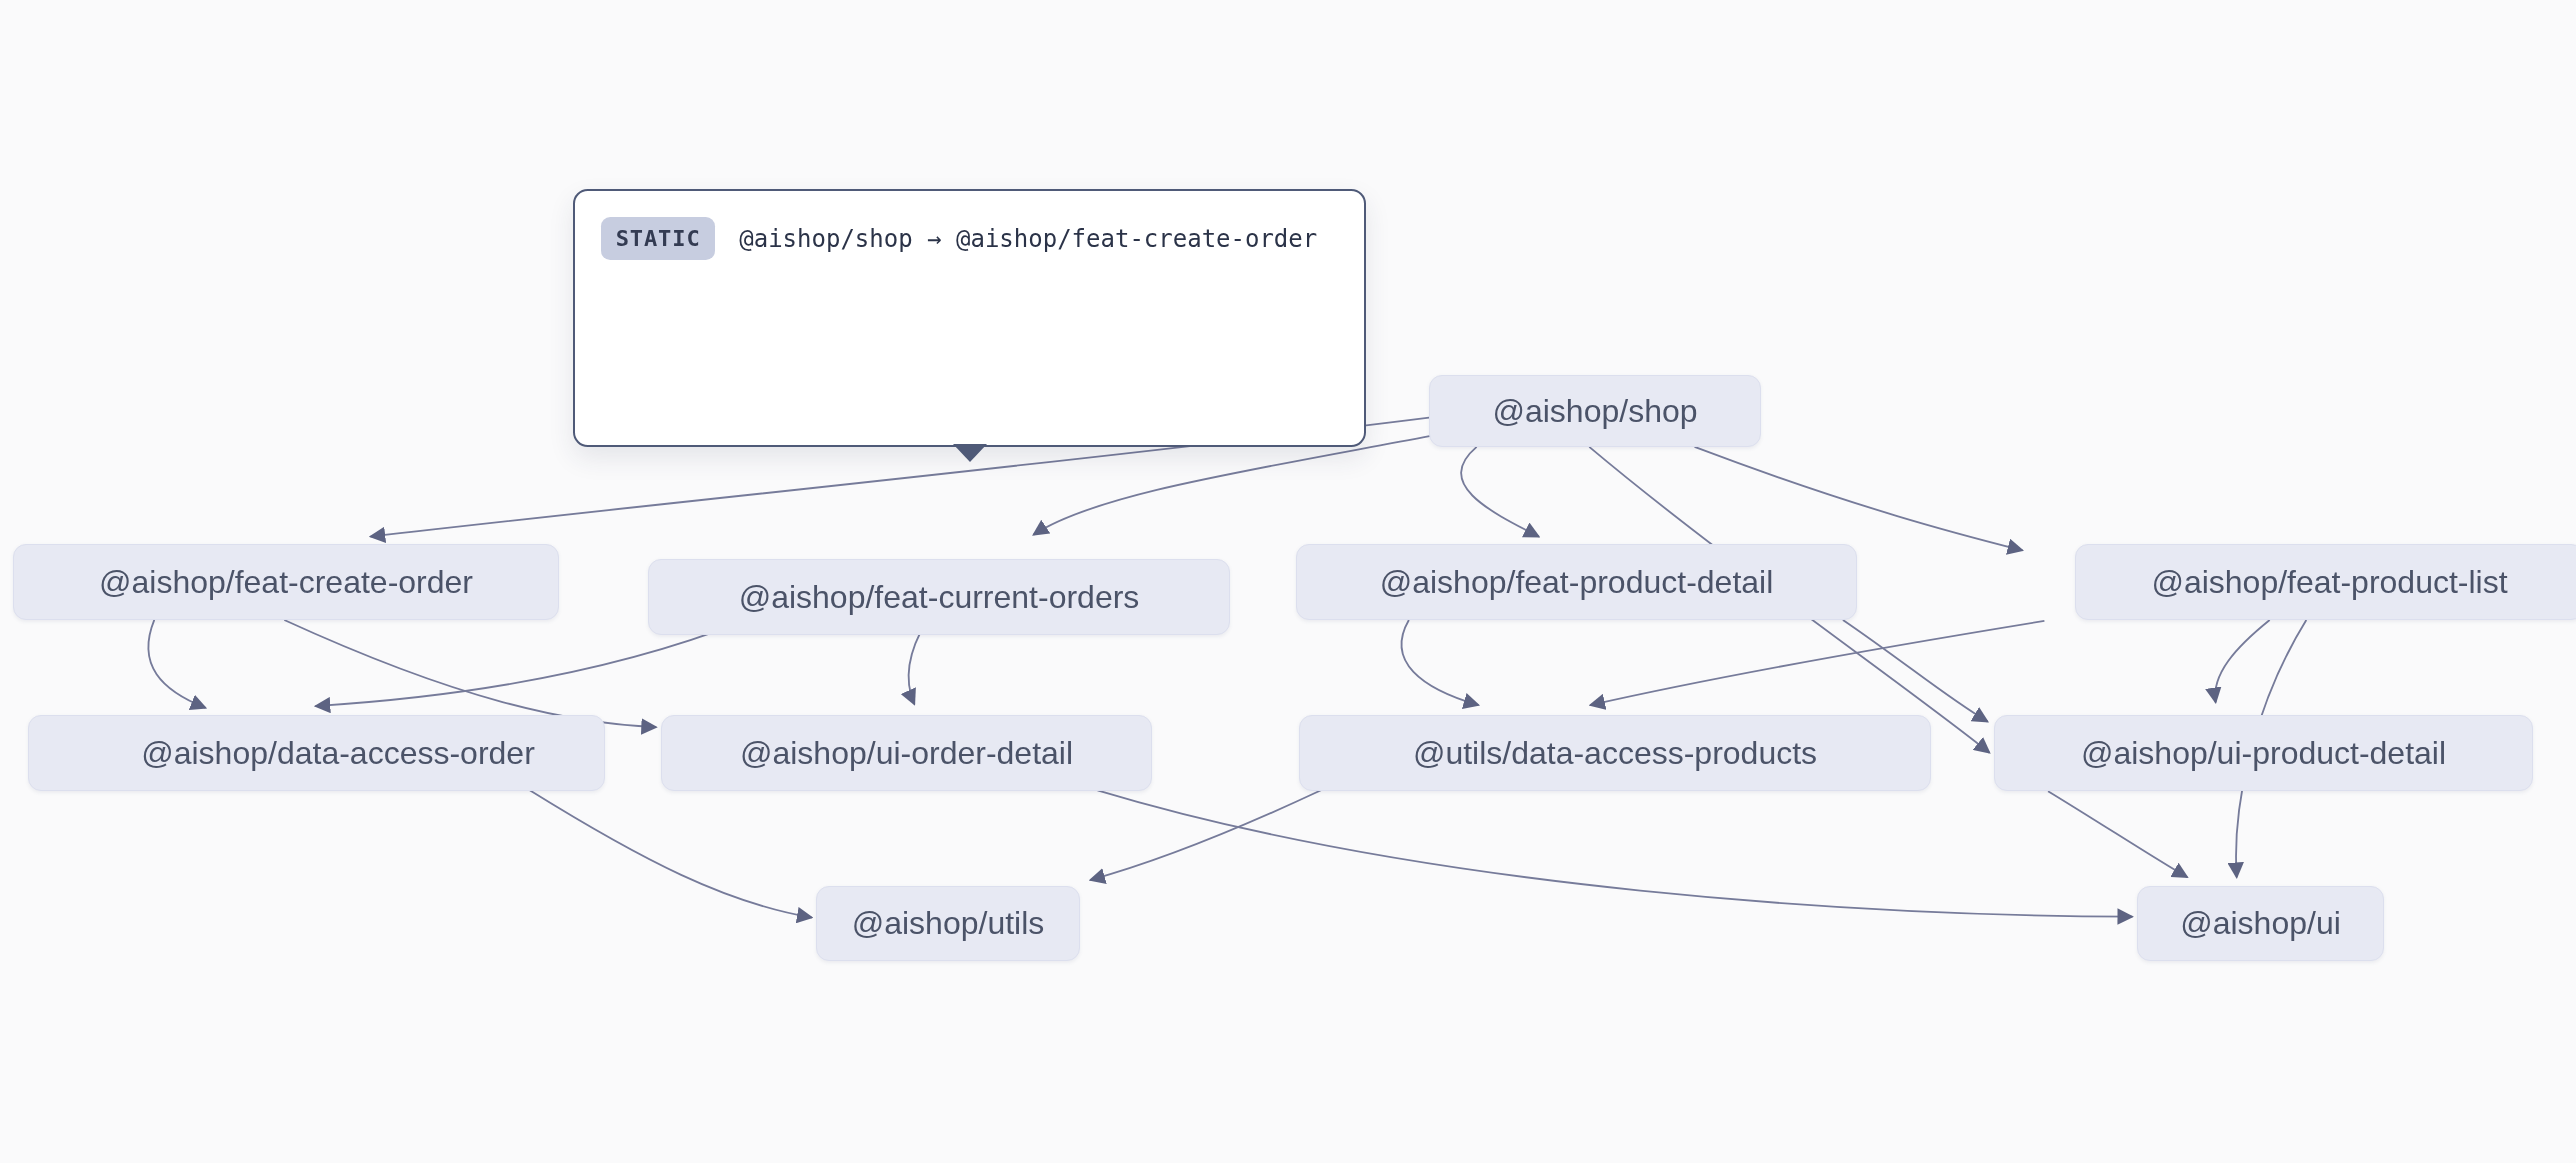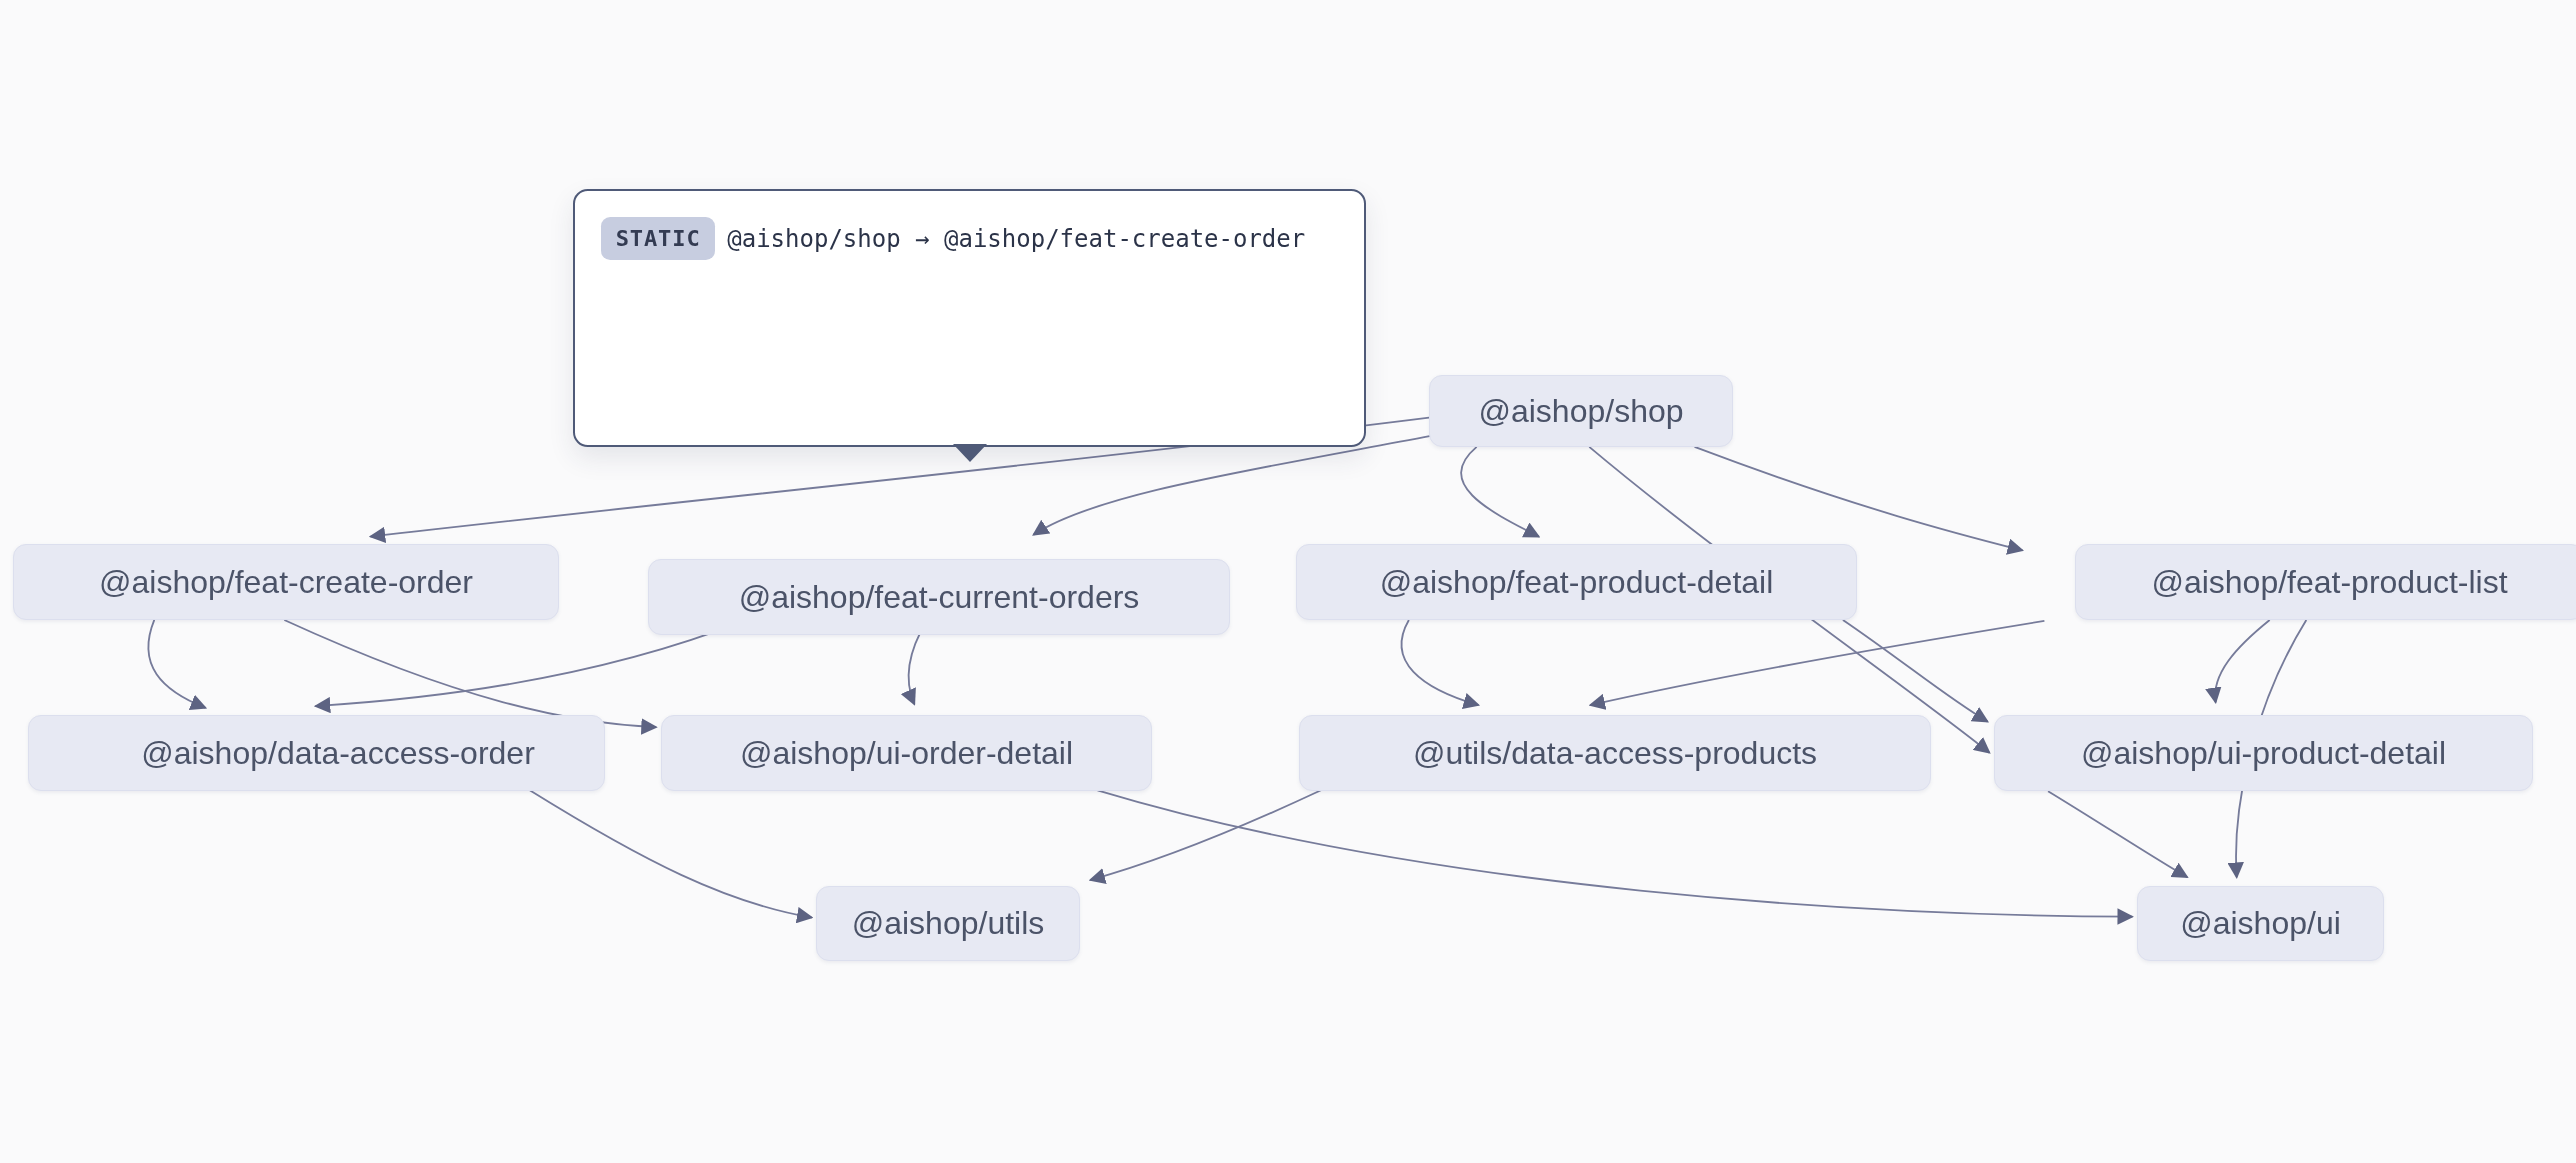--- a/index.html
+++ b/index.html
@@ -46,21 +46,21 @@
     position: absolute;
     z-index: 3;
     width: 0; height: 0;
     border-left: 17.4px solid transparent;
     border-right: 17.4px solid transparent;
     border-top: 18.3px solid var(--tooltip-border, #4f5a78);
   }
   .tooltip-header {
     display: flex;
     align-items: center;
-    gap: 12px;
+    gap: 24px;
   }
   .type-badge {
     background: var(--badge-bg, #c7cde0);
     color: var(--badge-text, #333b52);
     font-family: "DejaVu Sans Mono", monospace;
     font-weight: bold;
     font-size: 22px;
     letter-spacing: 0.9px;
     padding: 9.2px 14.7px;
     border-radius: 9.2px;
@@ -122,21 +122,21 @@
         <path d="M 2478 677 C 2442 706, 2414 736, 2419 767" fill="none" stroke="#767b9a" stroke-width="2" marker-end="url(#arrowhead)"></path>
         <path d="M 2518 677 C 2468 758, 2436 868, 2442 958" fill="none" stroke="#767b9a" stroke-width="2" marker-end="url(#arrowhead)"></path>
         <path d="M 578 863 C 702 940, 792 986, 886 1002" fill="none" stroke="#767b9a" stroke-width="2" marker-end="url(#arrowhead)"></path>
         <path d="M 1442 863 C 1350 906, 1266 940, 1190 961" fill="none" stroke="#767b9a" stroke-width="2" marker-end="url(#arrowhead)"></path>
         <path d="M 1198 863 C 1560 972, 2040 1000, 2328 1001" fill="none" stroke="#767b9a" stroke-width="2" marker-end="url(#arrowhead)"></path>
         <path d="M 2236 864 C 2292 898, 2350 936, 2388 958" fill="none" stroke="#767b9a" stroke-width="2" marker-end="url(#arrowhead)"></path>
       </g>
   </svg>
 
   <div id="nodes">
-      <div class="node" style="left: 1429px; top: 375px; width: 304px; height: 72px;">@aishop/shop</div>
+      <div class="node" style="left: 1429px; top: 375px; width: 332px; height: 72px;">@aishop/shop</div>
       <div class="node" style="left: 13px; top: 544px; width: 546px; height: 76px;">@aishop/feat-create-order</div>
       <div class="node" style="left: 648px; top: 544px; width: 582px; height: 76px; margin-top: 15px;">@aishop/feat-current-orders</div>
       <div class="node" style="left: 1296px; top: 544px; width: 561px; height: 76px;">@aishop/feat-product-detail</div>
       <div class="node" style="left: 2029px; top: 544px; width: 509px; height: 76px; margin-left: 46px;">@aishop/feat-product-list</div>
       <div class="node" style="left: 27.5px; top: 715px; width: 577px; height: 76px; padding-left: 44px;">@aishop/data-access-order</div>
       <div class="node" style="left: 661px; top: 715px; width: 491px; height: 76px;">@aishop/ui-order-detail</div>
       <div class="node" style="left: 1299px; top: 715px; width: 632px; height: 76px;">@utils/data-access-products</div>
       <div class="node" style="left: 1994px; top: 715px; width: 539px; height: 76px;">@aishop/ui-product-detail</div>
       <div class="node" style="left: 816px; top: 886px; width: 264px; height: 75px;">@aishop/utils</div>
       <div class="node" style="left: 2137px; top: 886px; width: 247px; height: 75px;">@aishop/ui</div>

